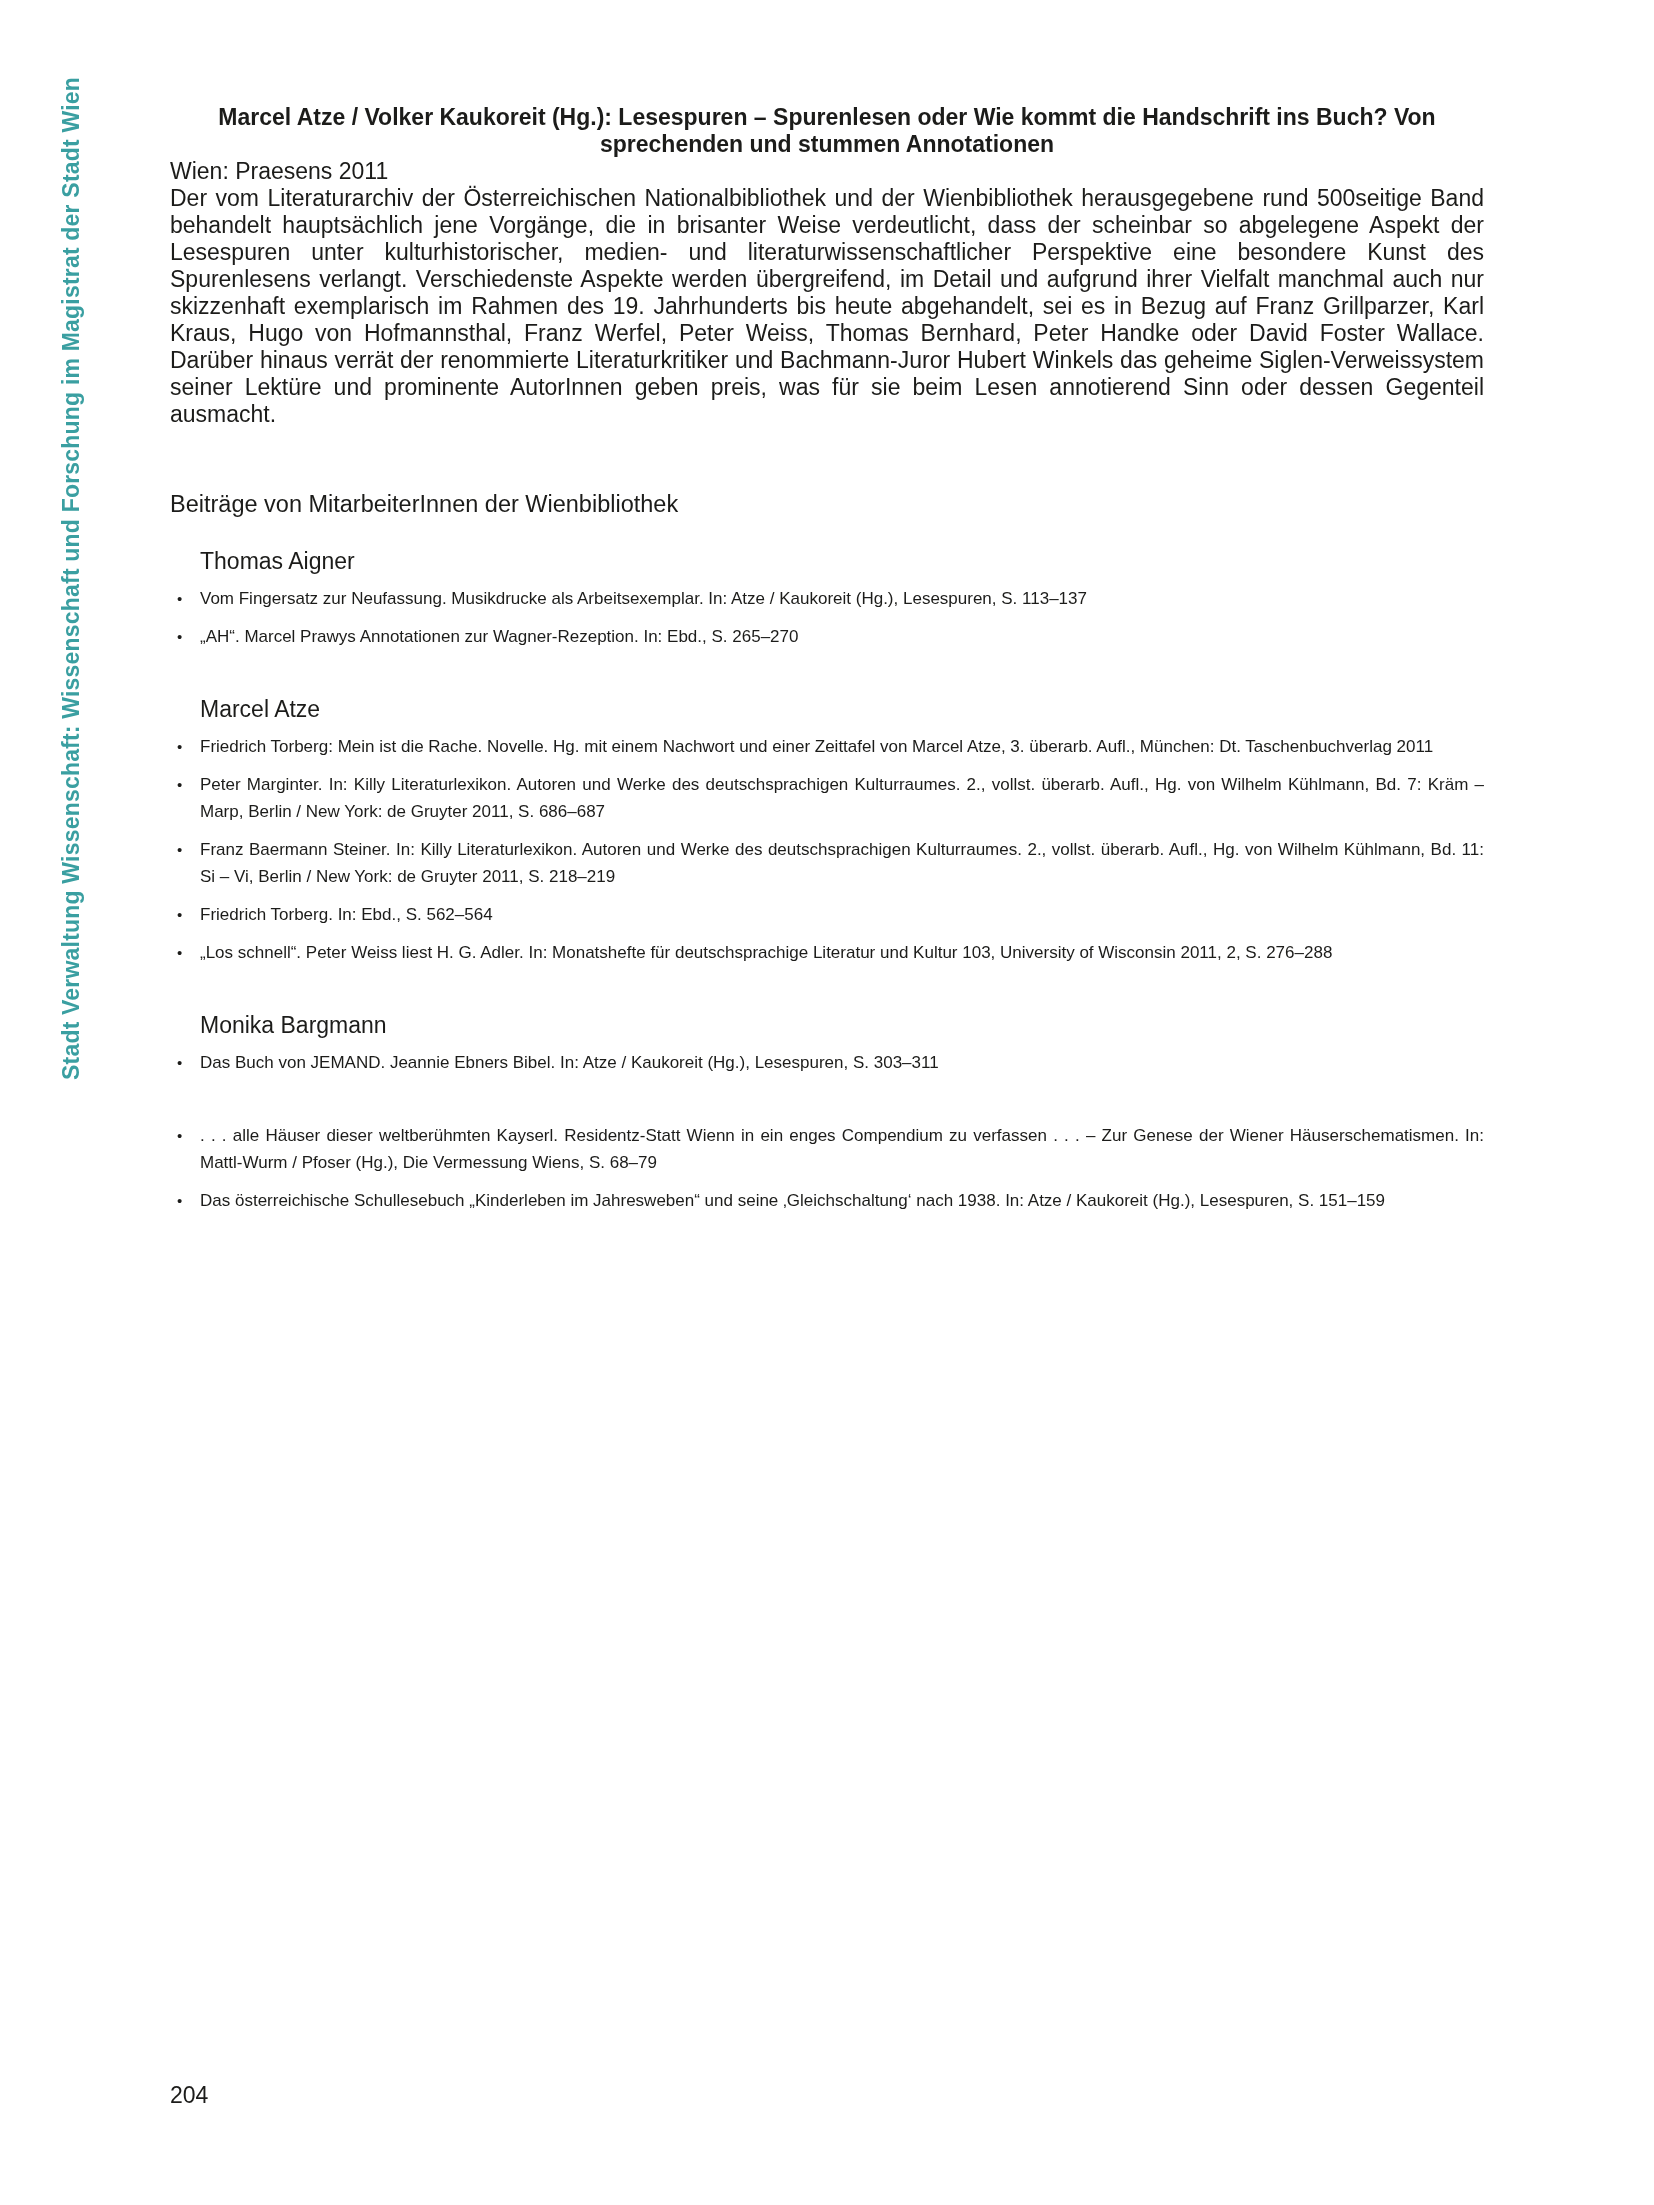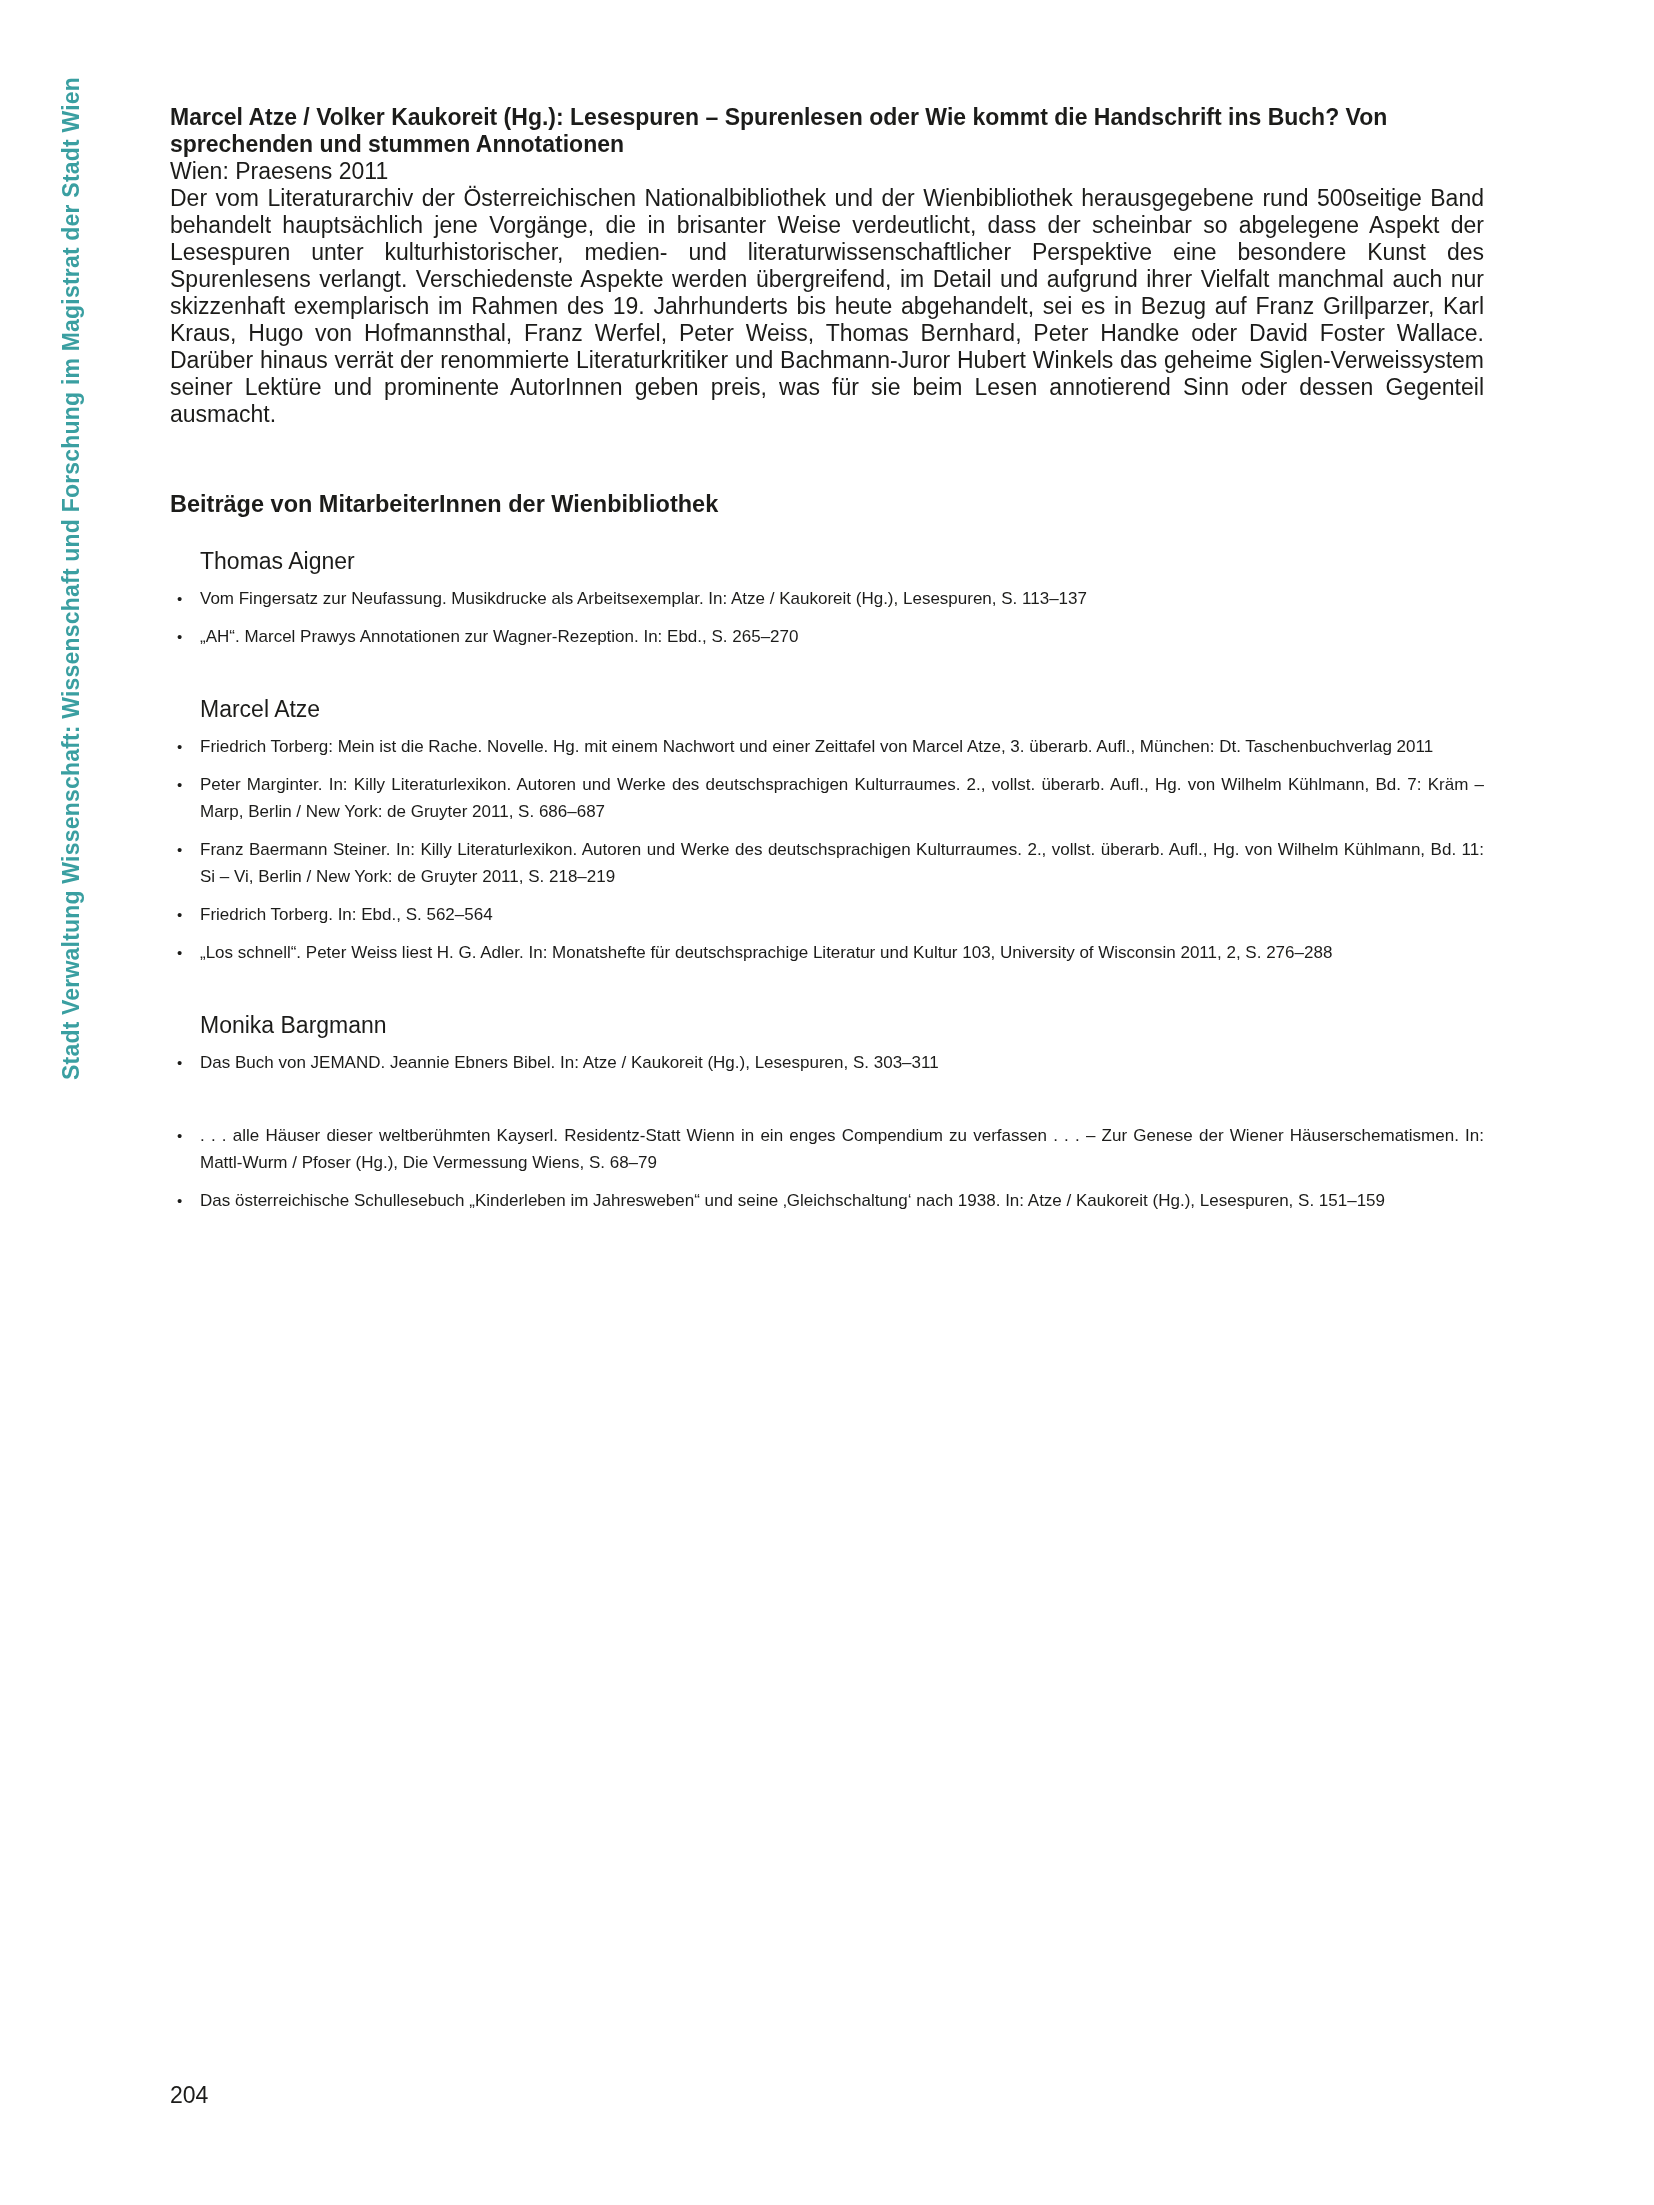--- a/index.html
+++ b/index.html
@@ -29,37 +29,38 @@
   .content {
     position:absolute;
     left:170px; top:104px;
     width:1314px;
   }
 
   .review-title {
     font-weight:bold;
     font-size:23px;
     line-height:27px;
+    text-align:center;
   }
   .review-pub {
     font-size:23px;
     line-height:27px;
   }
   .review-body {
     font-size:23px;
     line-height:27px;
     text-align:justify;
   }
 
   .section-heading {
     margin-top:62px;
     margin-bottom:30px;
     font-size:23.5px;
     line-height:28px;
-    font-weight:bold;
+    font-weight:normal;
   }
 
   .author-block { margin-top:46px; }
   .author-block:first-of-type { margin-top:0; }
 
   .author-name {
     font-size:23px;
     line-height:27px;
     margin-bottom:10px;
     margin-left:30px;

